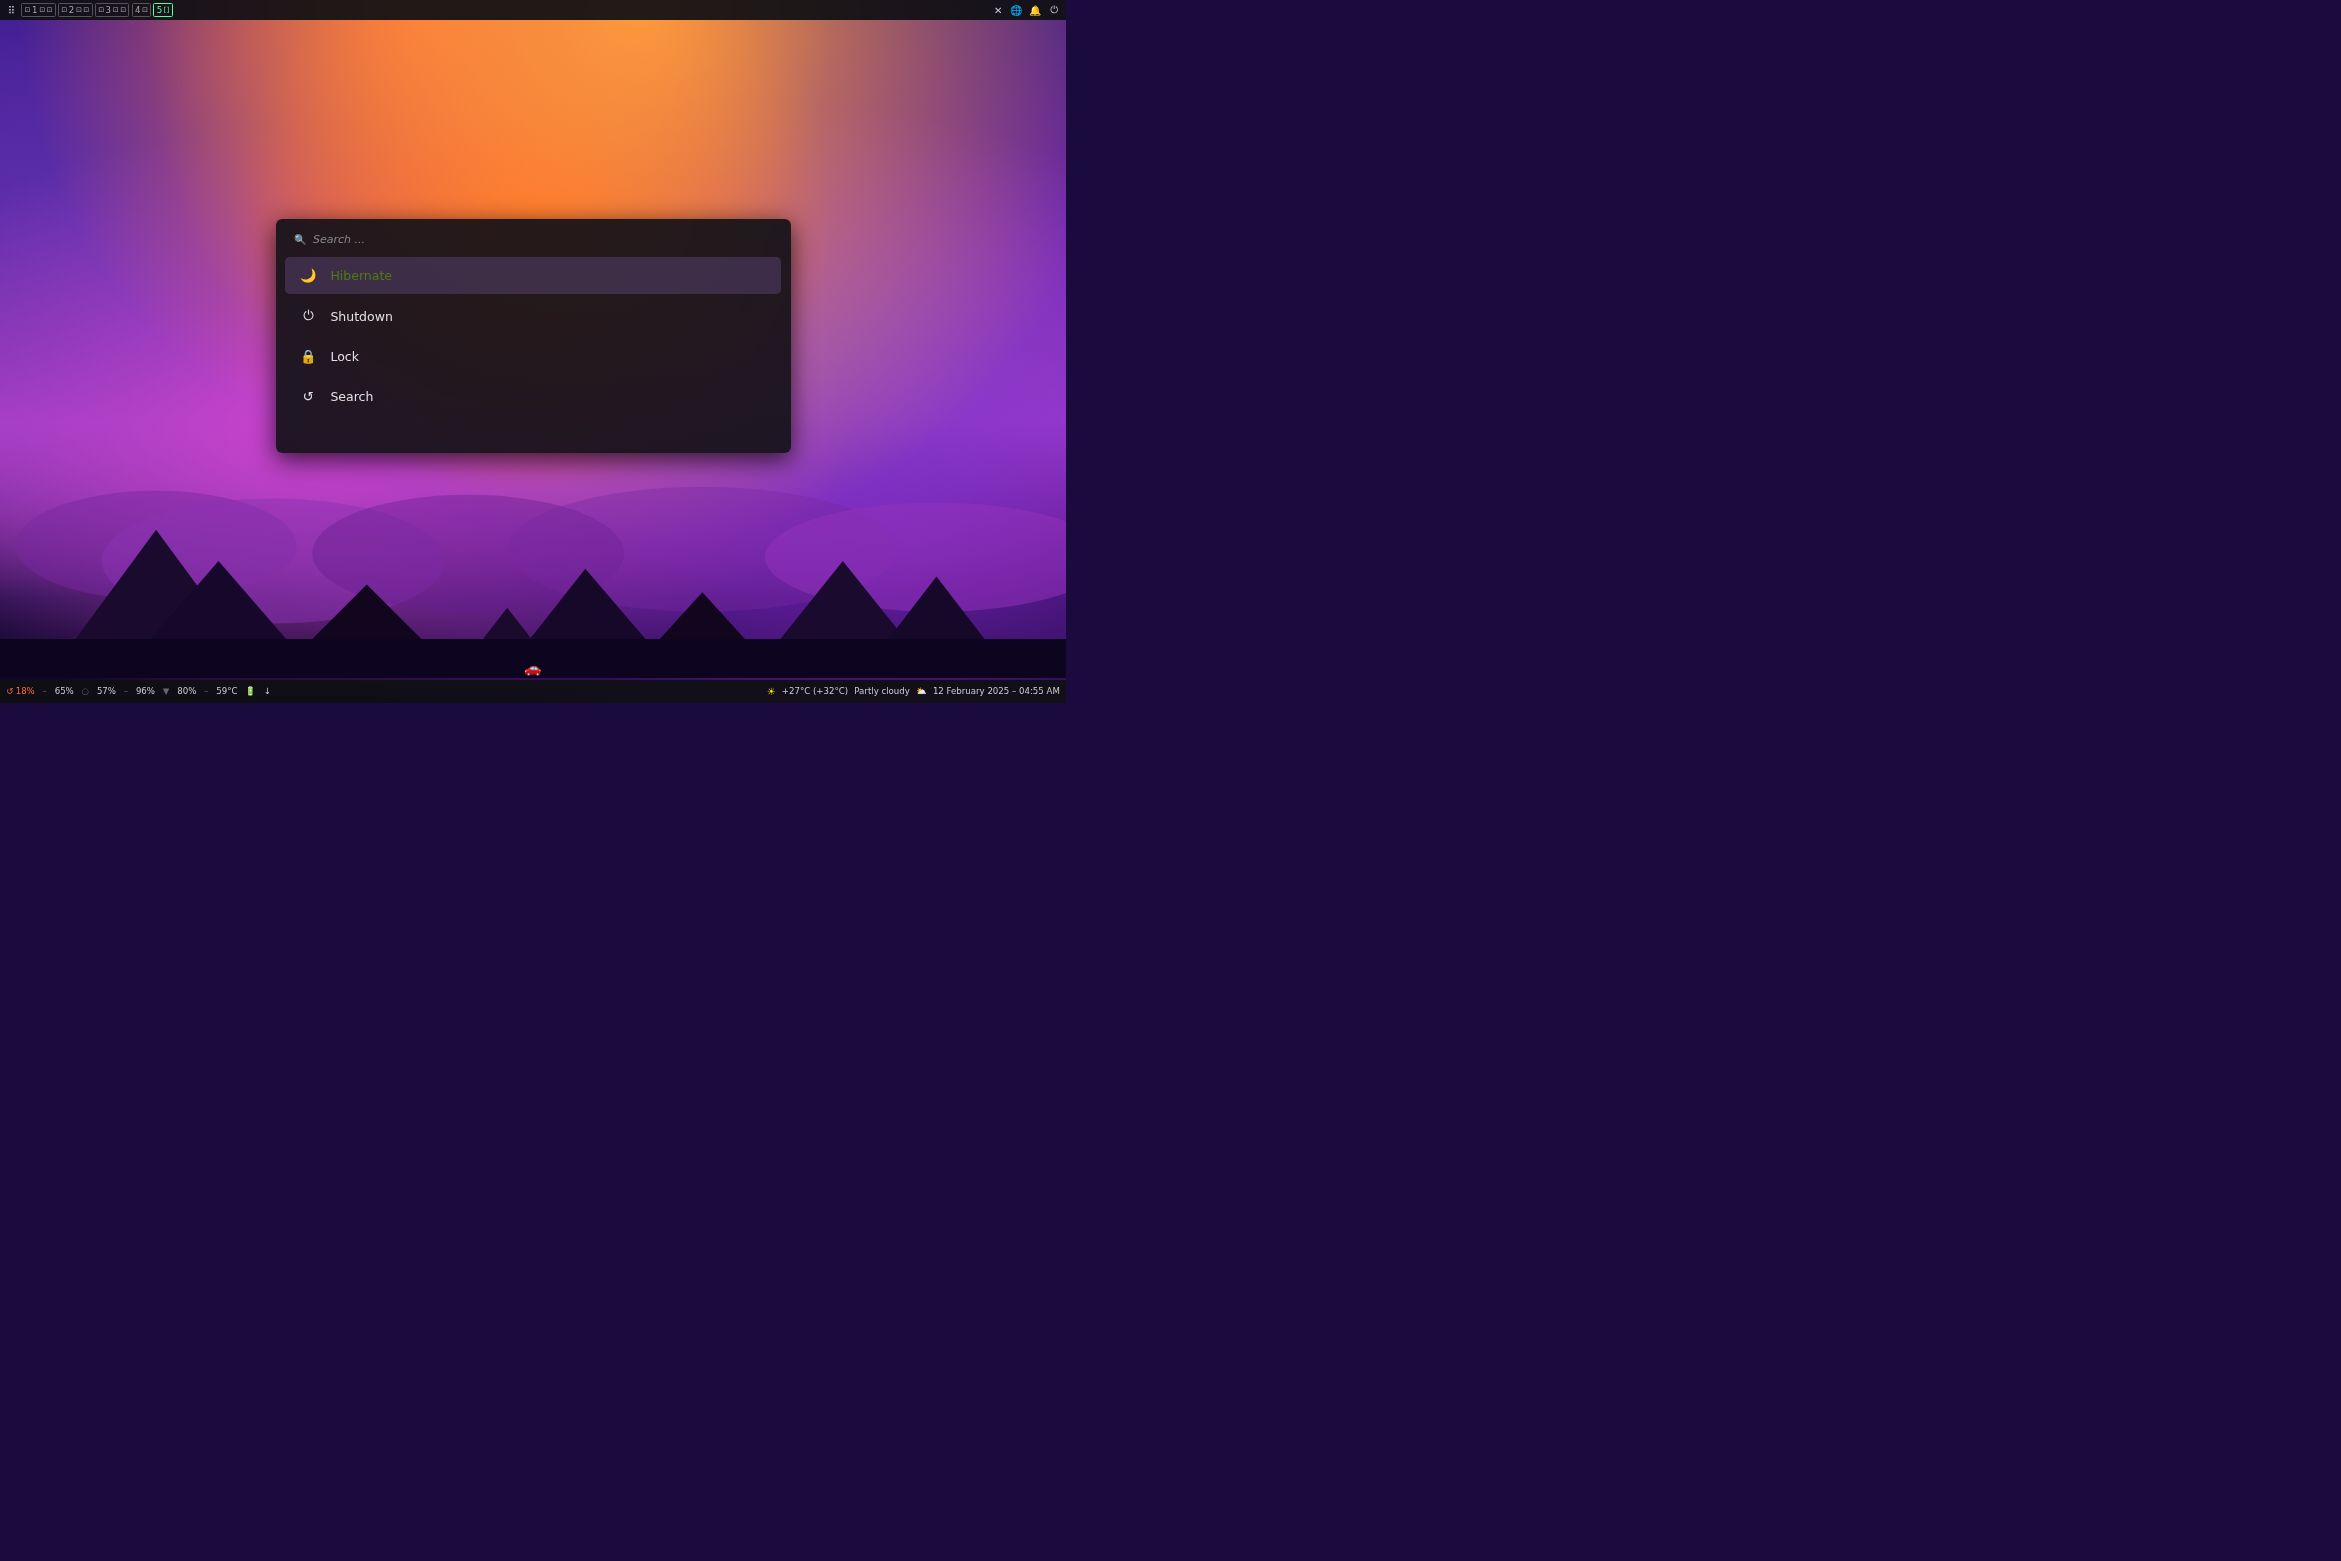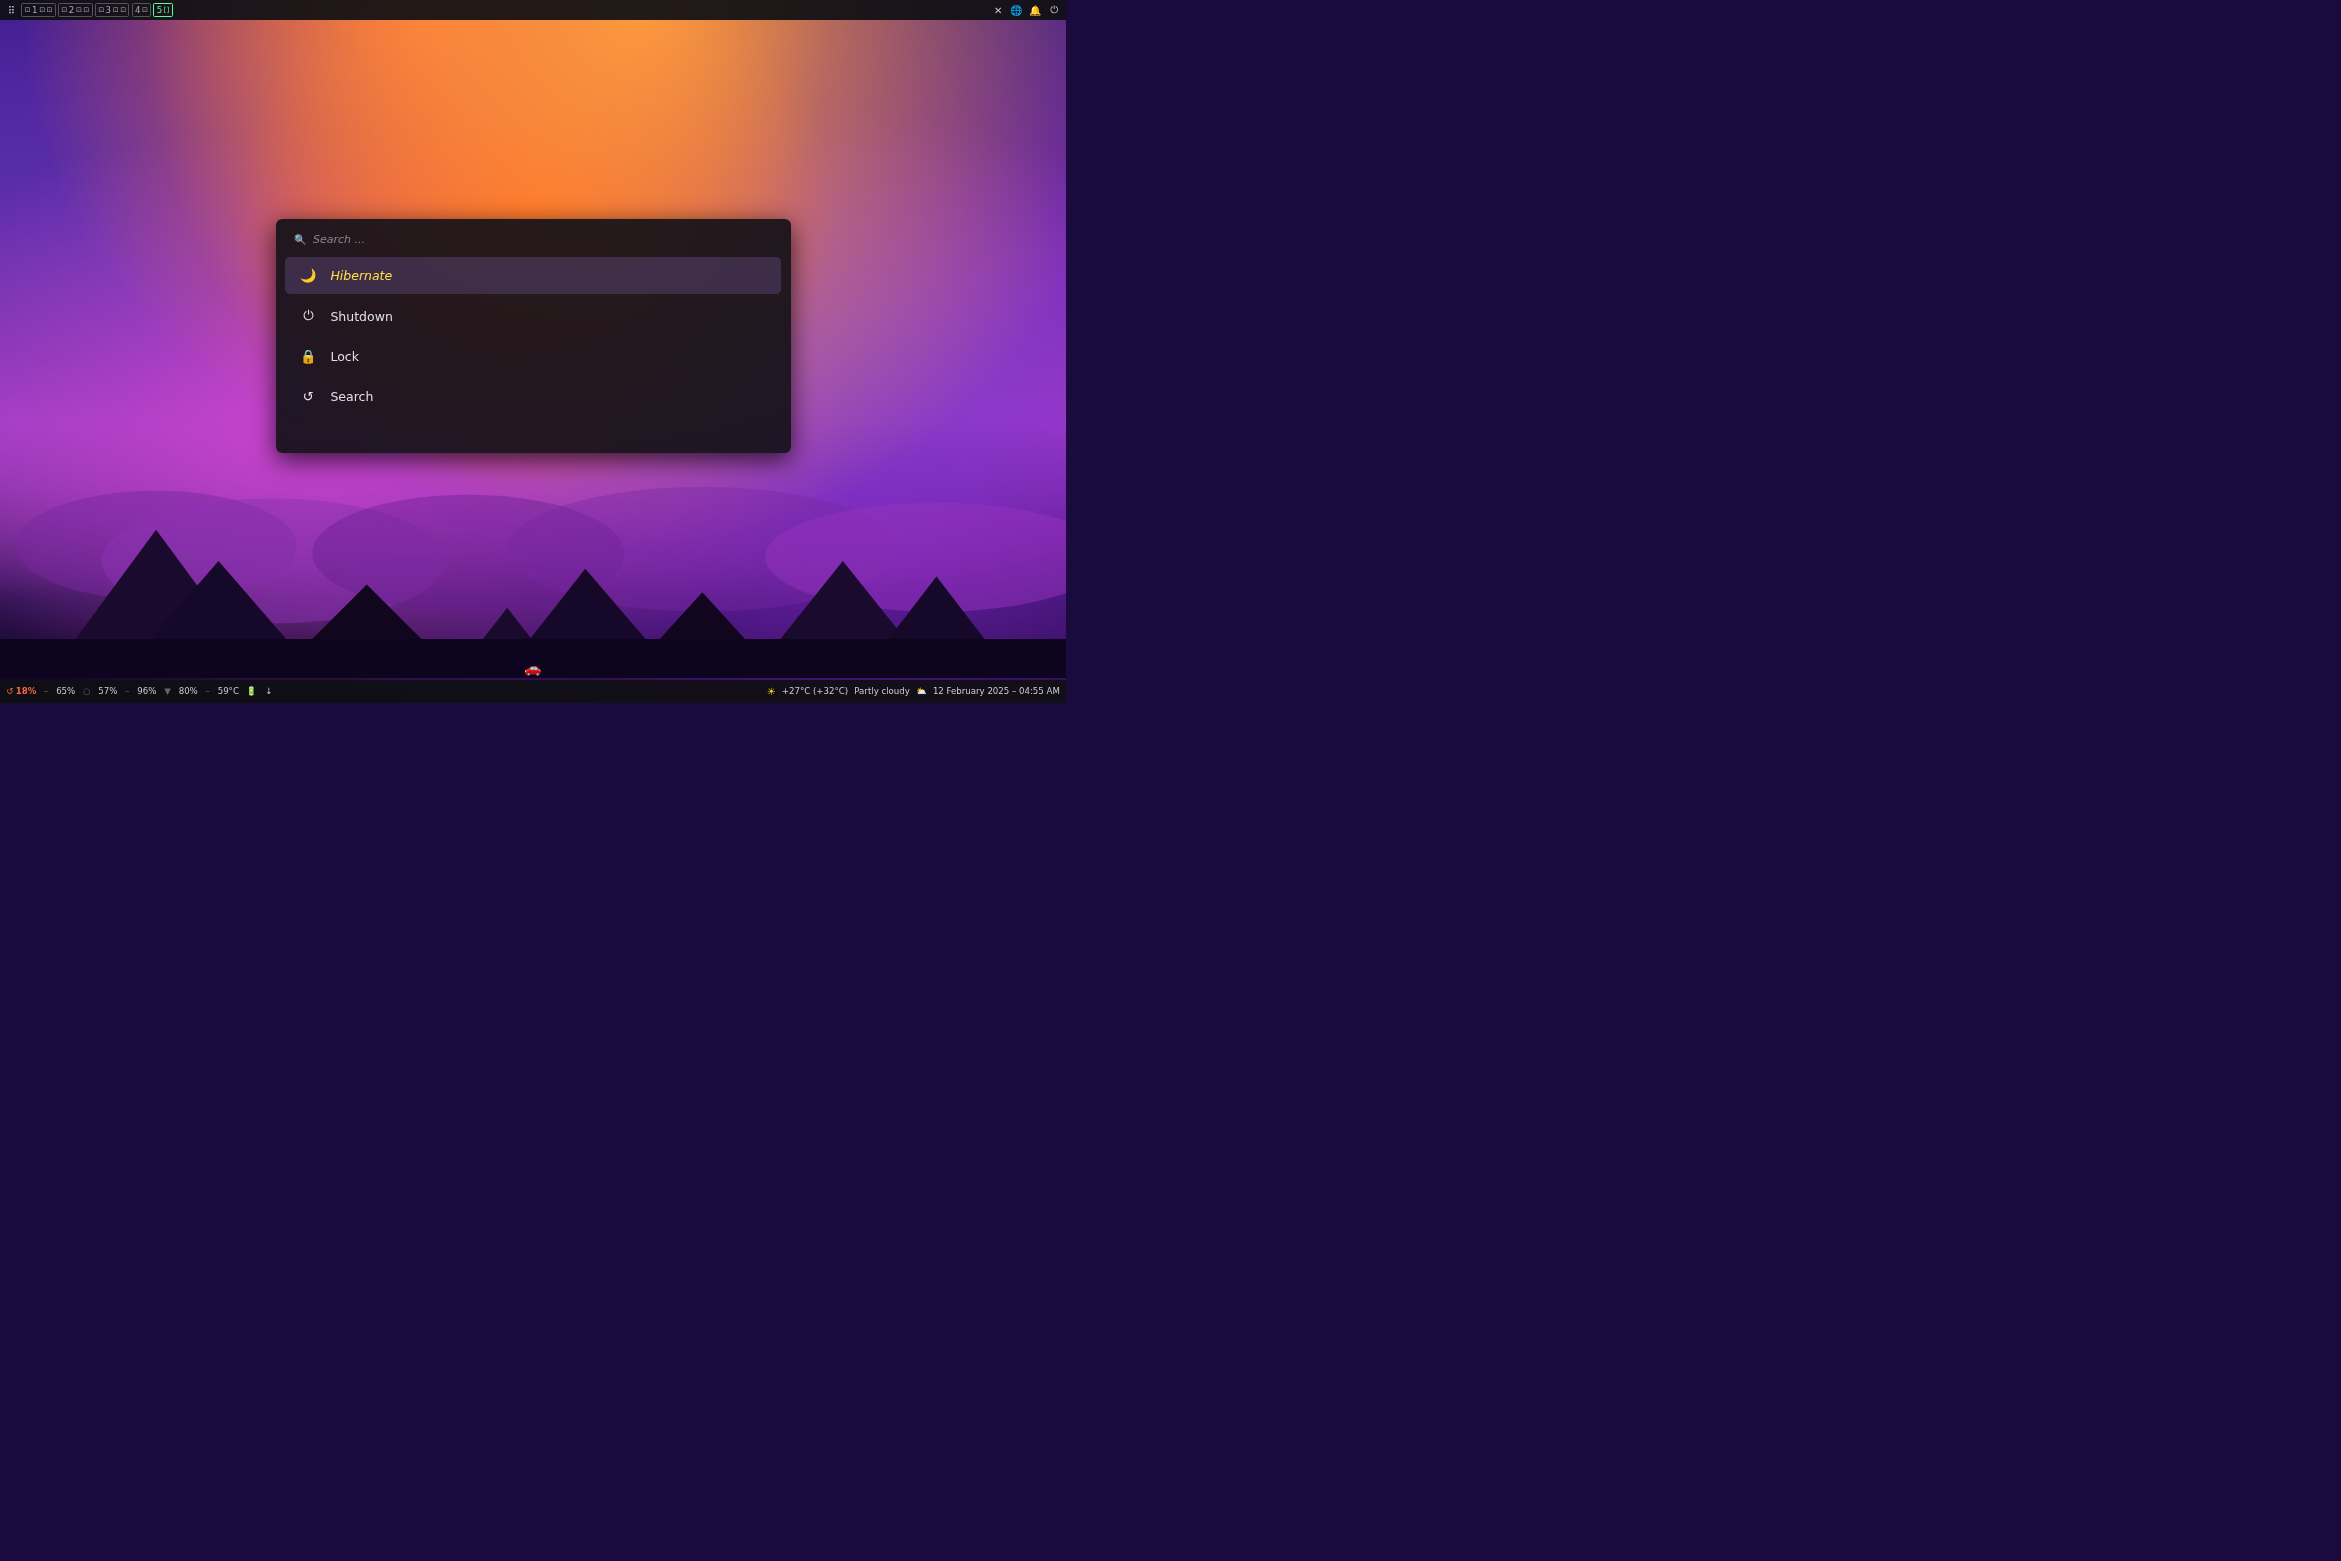--- a/index.html
+++ b/index.html
@@ -144,21 +144,20 @@
     }
 
     .bottombar-item {
       display: flex;
       align-items: center;
       gap: 2.3px;
     }
 
     .stat-value {
       color: #ff6644;
-      font-weight: bold;
     }
 
     .bottombar-right {
       display: flex;
       align-items: center;
       gap: 6.2px;
     }
 
     .weather-icon {
       color: #ffd700;
@@ -221,22 +220,21 @@
       background: rgba(80, 60, 100, 0.6);
     }
 
     .menu-item-icon {
       font-size: 13.3px;
       width: 19px;
       text-align: center;
     }
 
     .menu-item.highlighted .menu-item-label {
-      color: #fde047;
-      font-style: italic;
+      color: #4d7c0f;
     }
 
     .menu-item.highlighted .menu-item-icon {
       color: #bb88ff;
     }
 
     .menu-item-label {
       font-size: 12.5px;
       font-weight: 400;
     }

